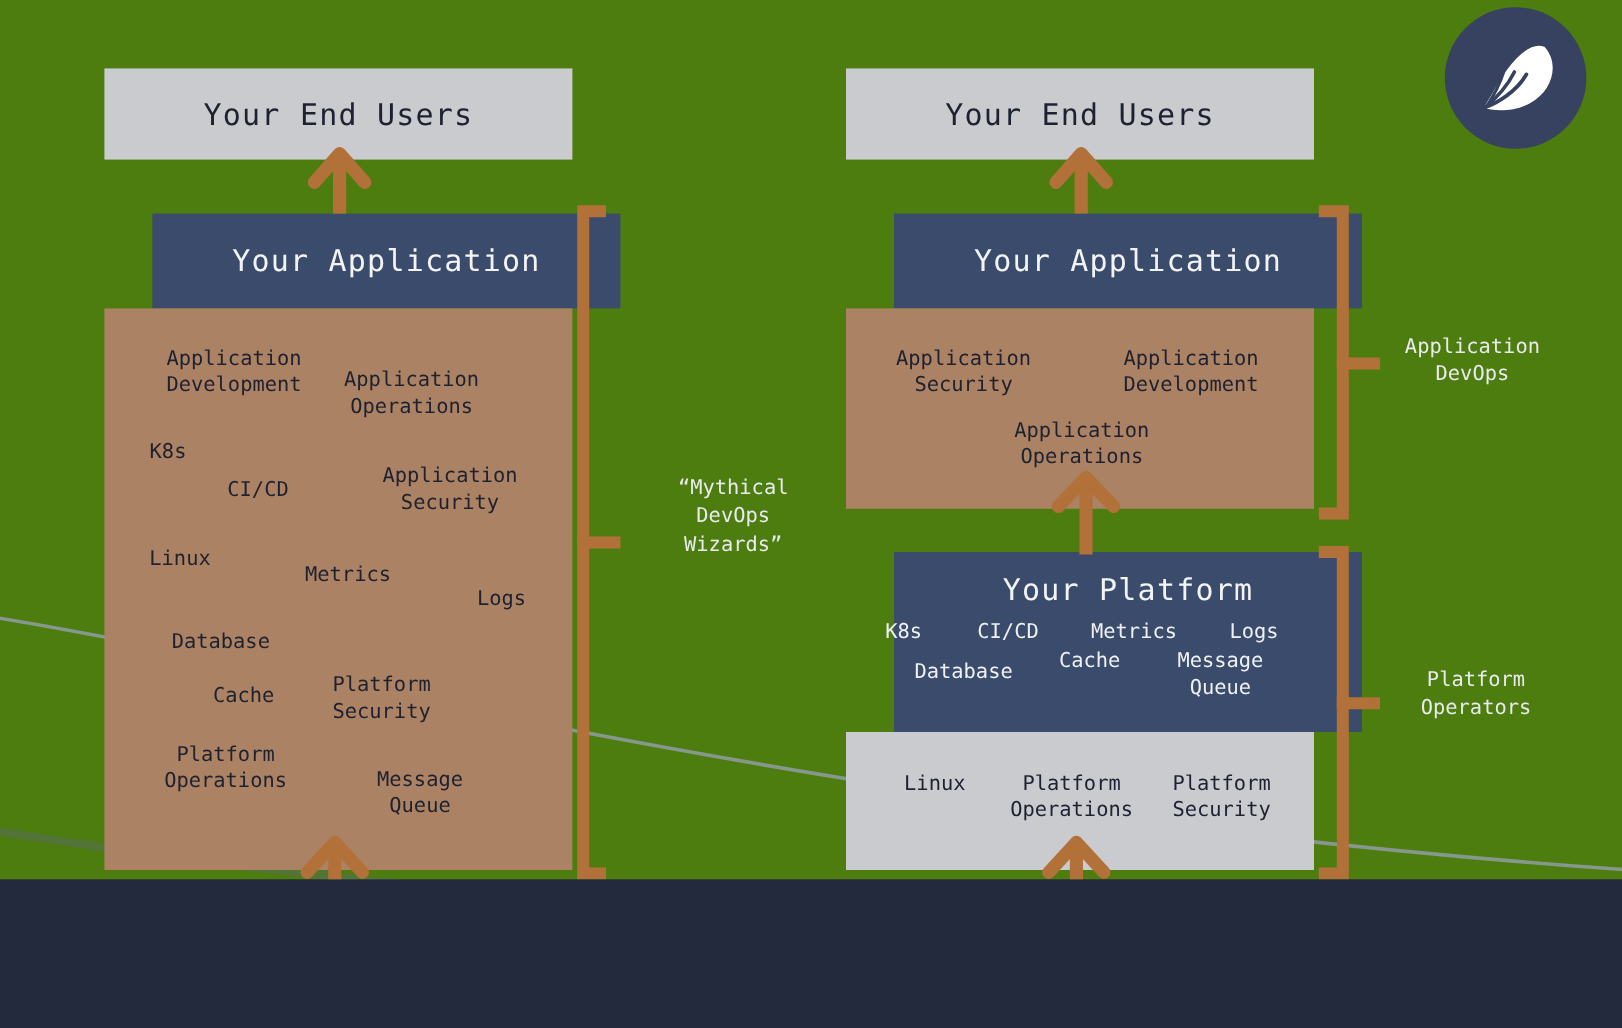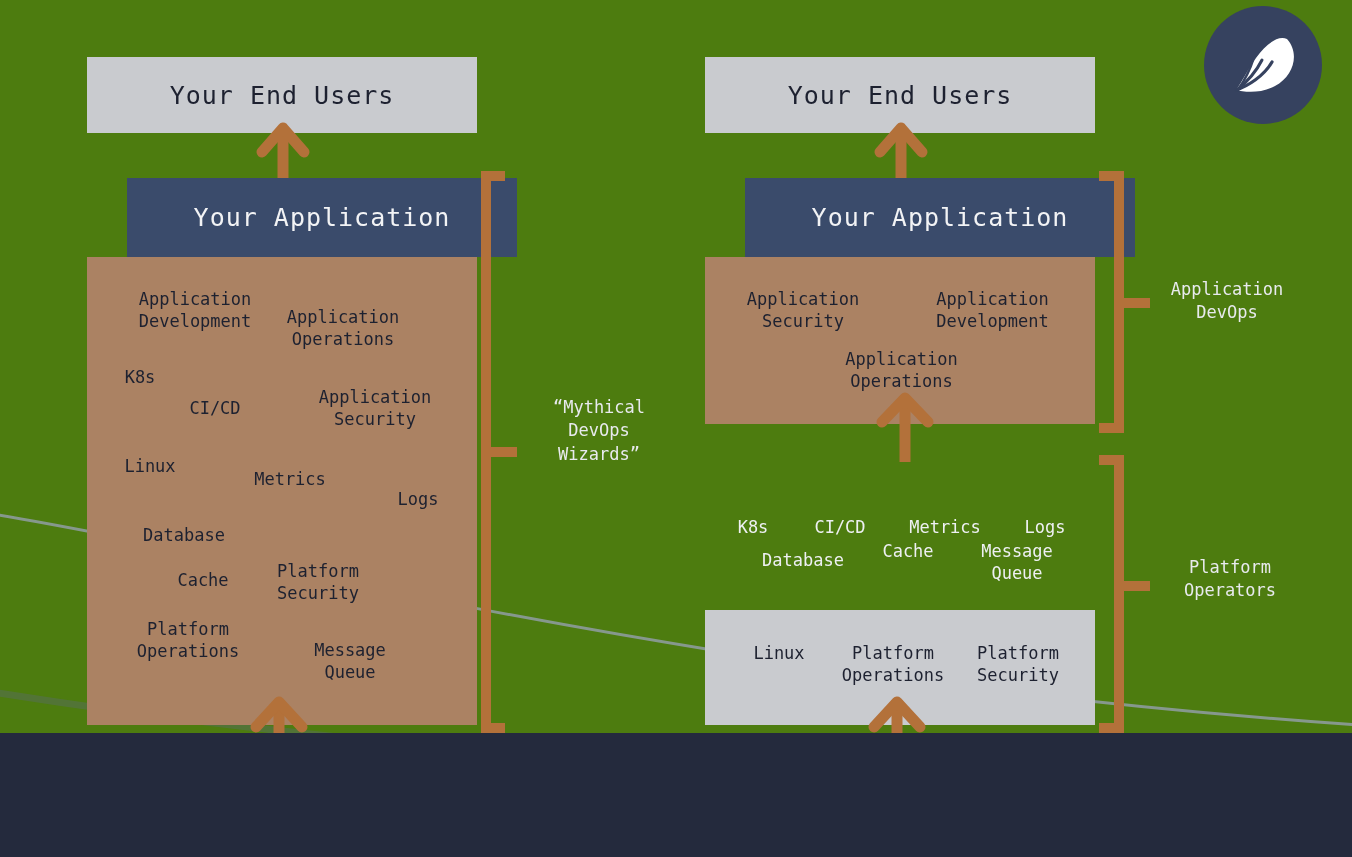--- a/index.html
+++ b/index.html
@@ -119,21 +119,21 @@
   <div class="chip chip-dark" style="left:388px; top:488px; width:60px;">Logs</div>
   <div class="chip chip-dark" style="left:124px; top:524px; width:120px;">Database</div>
   <div class="chip chip-dark" style="left:158px; top:569px; width:90px;">Cache</div>
   <div class="chip chip-dark" style="left:258px; top:560px; width:120px;">Platform
 Security</div>
   <div class="chip chip-dark" style="left:118px; top:618px; width:140px;">Platform
 Operations</div>
   <div class="chip chip-dark" style="left:290px; top:639px; width:120px;">Message
 Queue</div>
 
-  <div class="center-label" style="left:526px; top:396px; width:146px;">“Mythical
+  <div class="center-label" style="left:538px; top:396px; width:146px;">“Mythical
 DevOps
 Wizards”</div>
 
   <div class="box box-gray" style="left:705px; top:57px; width:390px; height:76px;">
     <span class="title-dark">Your End Users</span>
   </div>
 
   <div class="box box-blue" style="left:705px; top:178px; width:390px; height:79px;">
     <span class="title-light">Your Application</span>
   </div>
@@ -141,20 +141,23 @@
   <div class="box box-brown" style="left:705px; top:257px; width:390px; height:167px;">
   </div>
 
   <div class="chip chip-dark" style="left:728px; top:288px; width:150px;">Application
 Security</div>
   <div class="chip chip-dark" style="left:915px; top:288px; width:155px;">Application
 Development</div>
   <div class="chip chip-dark" style="left:824px; top:348px; width:155px;">Application
 Operations</div>
 
+  <div class="box box-blue" style="left:705px; top:460px; width:390px; height:150px; align-items:flex-start;">
+    <span class="title-light" style="margin-top:17px;">Your Platform</span>
+  </div>
 
   <div class="chip chip-light" style="left:723px; top:516px; width:60px;">K8s</div>
   <div class="chip chip-light" style="left:800px; top:516px; width:80px;">CI/CD</div>
   <div class="chip chip-light" style="left:895px; top:516px; width:100px;">Metrics</div>
   <div class="chip chip-light" style="left:1014px; top:516px; width:62px;">Logs</div>
   <div class="chip chip-light" style="left:748px; top:549px; width:110px;">Database</div>
   <div class="chip chip-light" style="left:866px; top:540px; width:84px;">Cache</div>
   <div class="chip chip-light" style="left:957px; top:540px; width:120px;">Message
 Queue</div>
 

